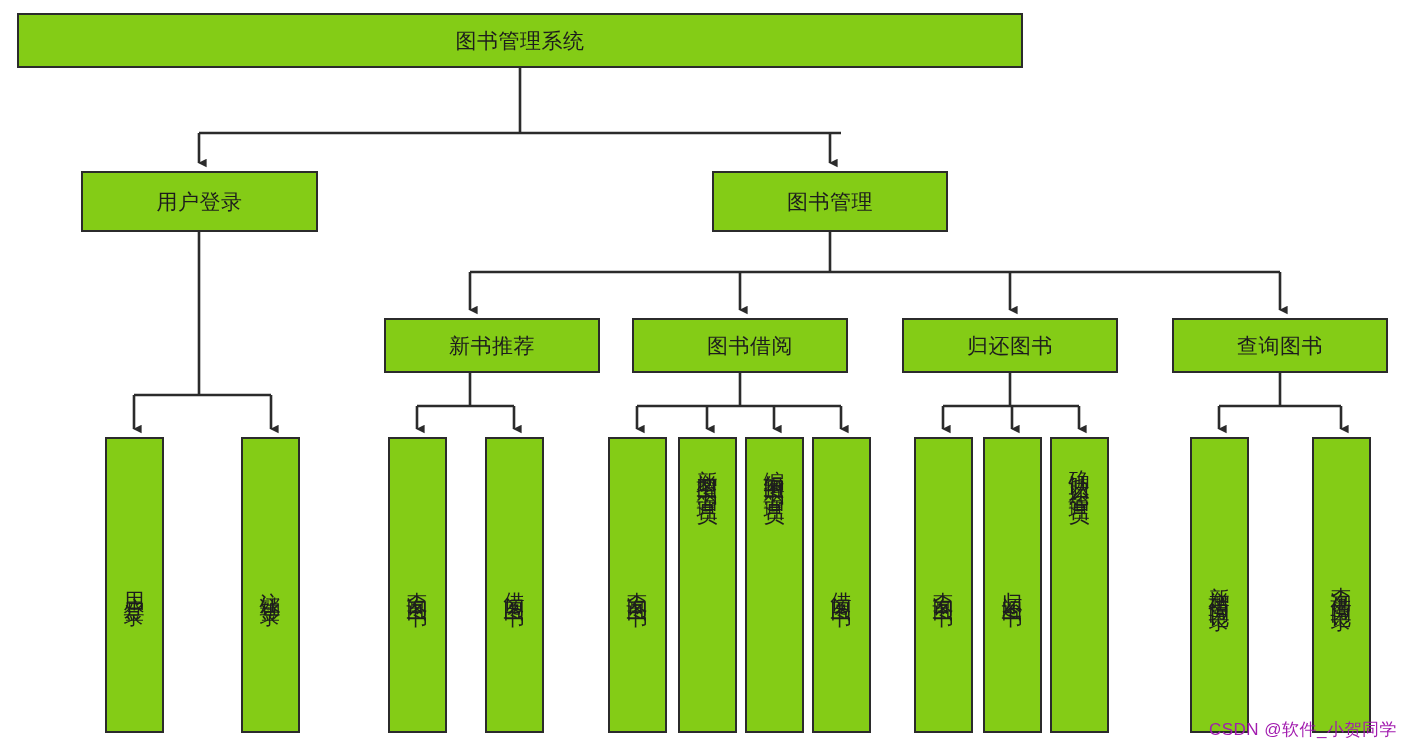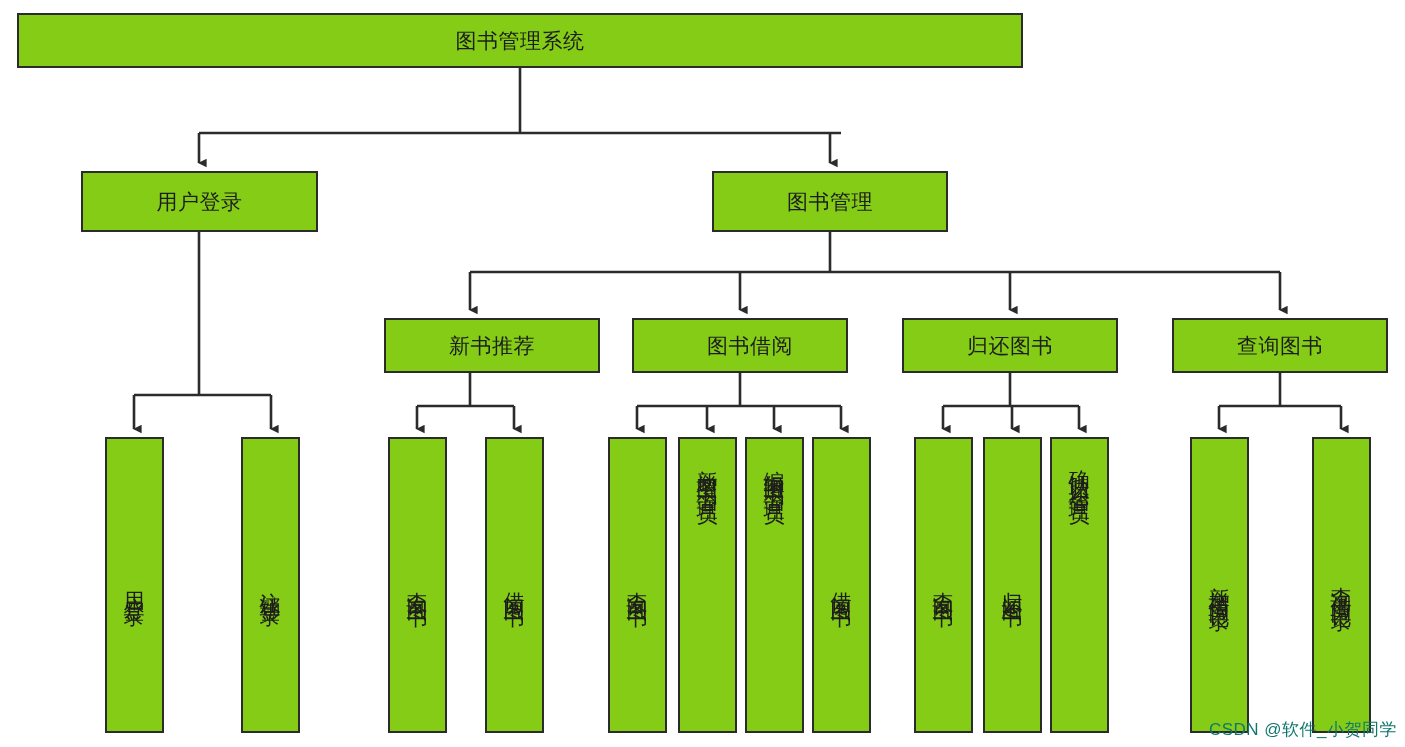--- a/index.html
+++ b/index.html
@@ -58,21 +58,21 @@
     text-orientation: upright;
     letter-spacing: 5px;
     line-height: 1;
     white-space: nowrap;
   }
   #watermark {
     position: absolute;
     right: 8px;
     bottom: 6px;
     font-size: 17px;
-    color: #0f766e;
+    color: #a21caf;
     white-space: nowrap;
     letter-spacing: 0.5px;
   }
 </style>
 </head>
 <body>
 
 <div id="diagram-root">
 
   <svg id="diagram-canvas" viewBox="0 0 1405 747" xmlns="http://www.w3.org/2000/svg">

